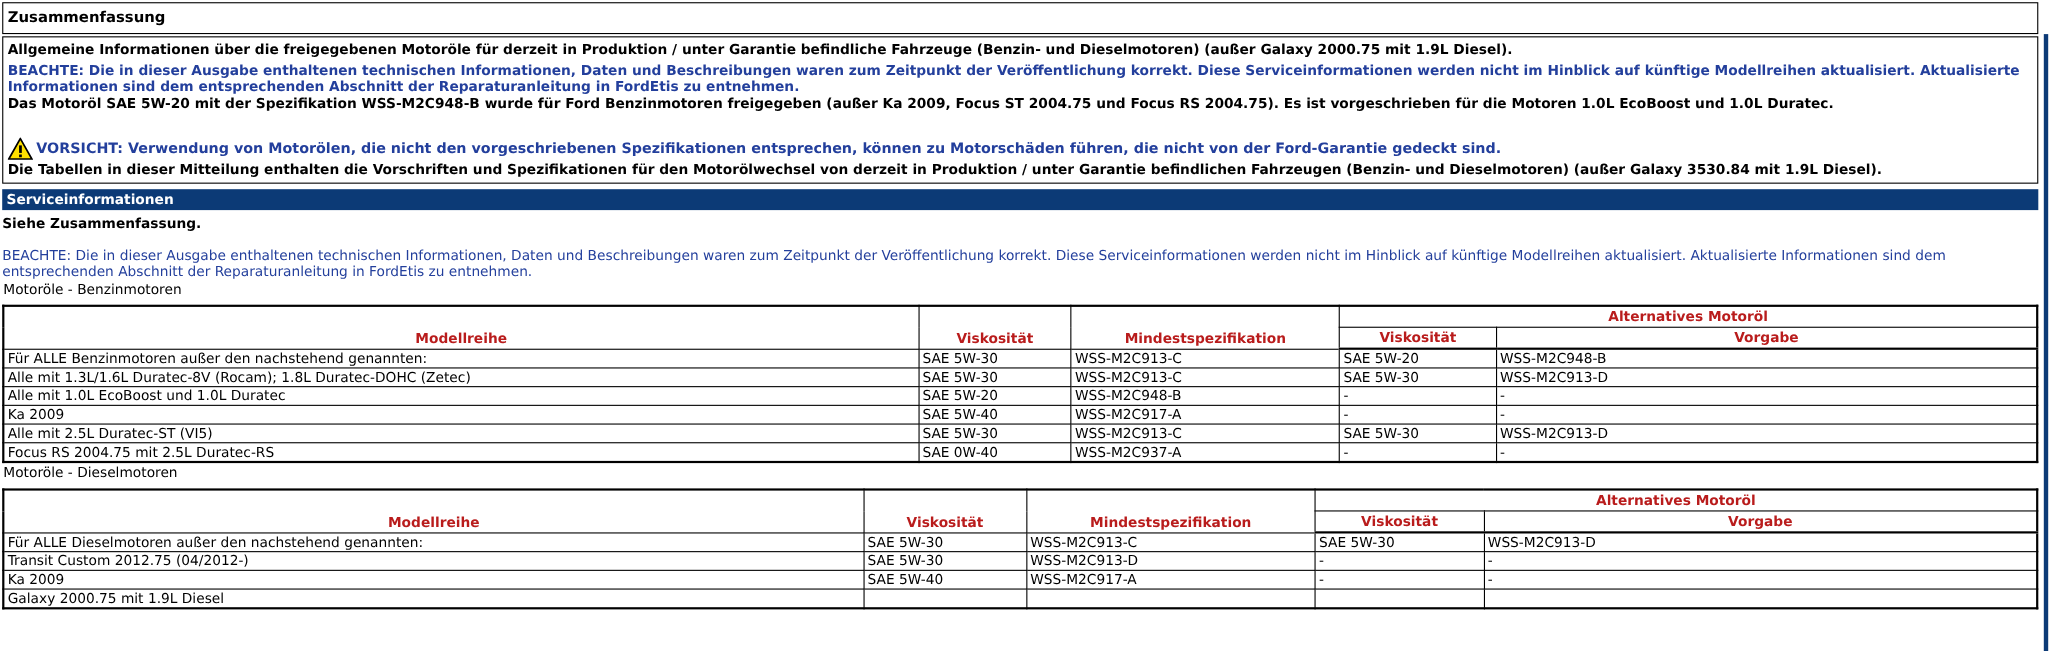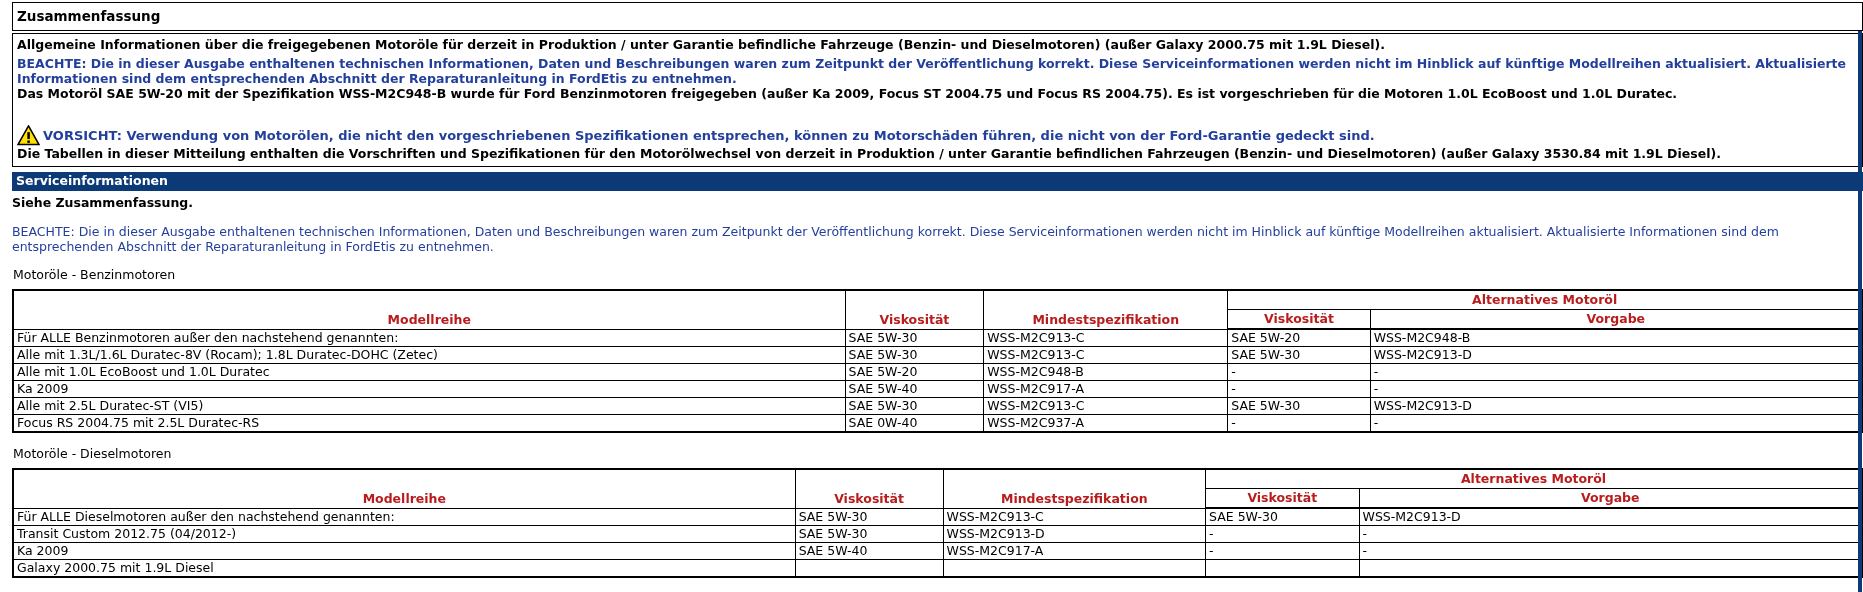--- a/index.html
+++ b/index.html
@@ -2,21 +2,21 @@
 <html><head>
 <meta charset="utf-8">
 <style>
   html,body { margin:0; padding:0; }
   body {
     width:1863px; height:592px; overflow:hidden; position:relative;
     background:#ffffff; color:#000;
     font-family:"DejaVu Sans","Liberation Sans",sans-serif;
     font-size:12.5px; line-height:15px;
   }
-  .wrap { position:absolute; left:12px; top:2px; width:1851px; }
+  .wrap { position:absolute; left:2px; top:2px; width:1851px; }
   .titlebox {
     border:1px solid #000; background:#fff;
     font-weight:bold; font-size:13.5px; line-height:16px;
     padding:5px 4px 6px 4px;
   }
   .contentbox {
     border:1px solid #000; background:#fff;
     margin-top:2px; padding:3px 4px 5px 4px;font-weight:bold;
   }
   p { margin:0; }
@@ -24,21 +24,21 @@
   .mt8 { margin-top:8px; }
   .blue { color:#233f9c; }
   .warnline { display:flex; align-items:center; gap:3px; margin-top:24px; }
   .warnline b { font-size:13px; }
   .navybar {
     background:#0c3a76; color:#fff; font-weight:bold;
     padding:1px 4px 3px 4px; margin-top:5px; line-height:15px;
   }
   .plain { margin-top:4px;font-weight:bold; }
   .gap { height:14px; }
-  .tlabel { margin:13px 0 7px 1px; }
+  .tlabel { margin:1px 0 7px 1px; }
   table {
     width:100%; border-collapse:collapse; table-layout:fixed;
     border:2px solid #000; font-size:12.5px;
   }
   th, td {
     border:1px solid #000; padding:0 3px; height:16px; line-height:16px;
     white-space:nowrap; overflow:hidden; text-align:left; font-weight:normal;
   }
   th {
     color:#b91c1c; font-weight:bold; text-align:center; height:18px;

